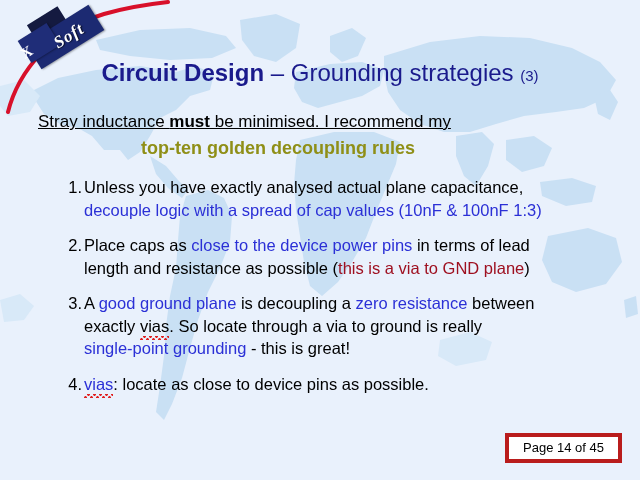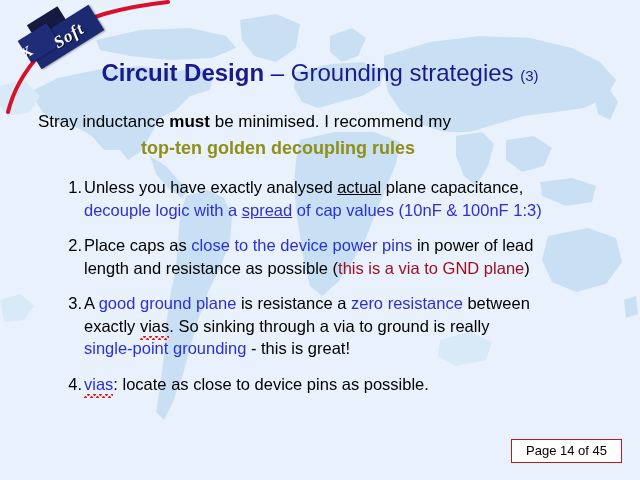--- a/index.html
+++ b/index.html
@@ -93,20 +93,21 @@
     position:absolute;
     left:0;top:110px;width:640px;
     z-index:4;
     font-size:16.5px;
     color:#000000;
   }
   .lead{
     margin:0 0 0 38px;
     line-height:24px;
     font-size:17px;
+    text-decoration:underline;
   }
   .lead b{font-weight:bold;}
   .golden{
     margin:2px 0 0 0;
     text-align:center;
     padding-right:84px;
     color:#8f8f17;
     font-weight:bold;
     font-size:18px;
     line-height:24px;
@@ -125,41 +126,41 @@
   }
   ol.rules > li .num{
     position:absolute;
     left:62px;top:0;
     width:20px;
     text-align:right;
     color:#000;
   }
   .blue{color:#2b30d6;}
   .red{color:#9e1020;}
-  .u{text-decoration:underline;}
+  .u{}
   .sp{
     position:relative;
     display:inline-block;
   }
   .sp::after{
     content:"";
     position:absolute;
     left:0;right:0;bottom:-3px;height:4px;
     background-image:
       radial-gradient(circle at 1.5px 3.2px, #e02020 1.1px, transparent 1.3px),
       radial-gradient(circle at 4.5px 0.8px, #e02020 1.1px, transparent 1.3px);
     background-size:6px 4px;
     background-repeat:repeat-x;
   }
   
   #page-box{
     position:absolute;
     right:18px;bottom:17px;
     z-index:5;
-    border:1px solid #b91c1c;
+    border:4px solid #b91c1c;
     background:#ffffff;
     padding:3px 14px;
     font-size:13px;
     color:#000000;
     line-height:16px;
   }
 </style>
 </head>
 <body>
 
@@ -242,28 +243,28 @@
     <ol class="rules">
 
       <li>
         <span class="num">1.</span>
         <span>Unless you have exactly analysed </span><span class="u">actual</span><span> plane capacitance,</span><br>
         <span class="blue">decouple logic with a </span><span class="blue u">spread</span><span class="blue"> of cap values (10nF &amp; 100nF 1:3)</span>
       </li>
 
       <li>
         <span class="num">2.</span>
-        <span>Place caps as </span><span class="blue">close to the device power pins</span><span> in power of lead</span><br>
+        <span>Place caps as </span><span class="blue">close to the device power pins</span><span> in terms of lead</span><br>
         <span>length and resistance as possible (</span><span class="red">this is a via to GND plane</span><span>)</span>
       </li>
 
       <li>
         <span class="num">3.</span>
-        <span>A </span><span class="blue">good ground plane</span><span> is resistance a </span><span class="blue">zero resistance</span><span> between</span><br>
-        <span>exactly </span><span class="sp">vias</span><span>.   So sinking through a via to ground is really</span><br>
+        <span>A </span><span class="blue">good ground plane</span><span> is decoupling a </span><span class="blue">zero resistance</span><span> between</span><br>
+        <span>exactly </span><span class="sp">vias</span><span>.   So locate through a via to ground is really</span><br>
         <span class="blue">single-point grounding</span><span> - this is great!</span>
       </li>
 
       <li>
         <span class="num">4.</span>
         <span class="blue sp">vias</span><span>: locate as close to device pins as possible.</span>
       </li>
 
     </ol>
   </div>

